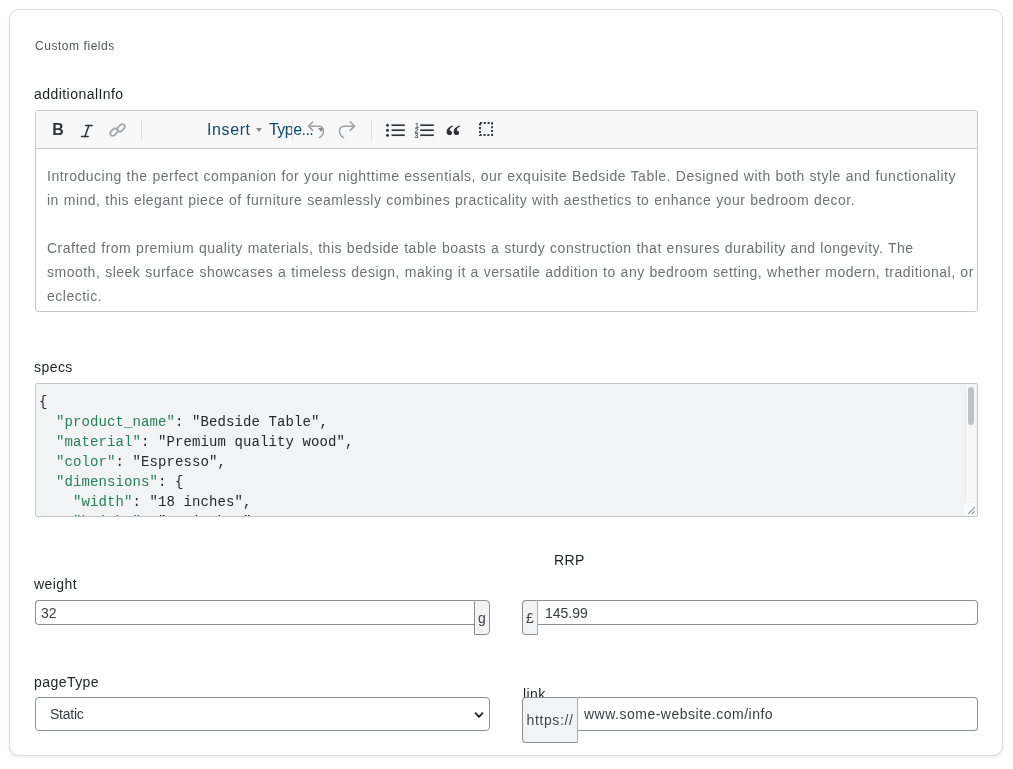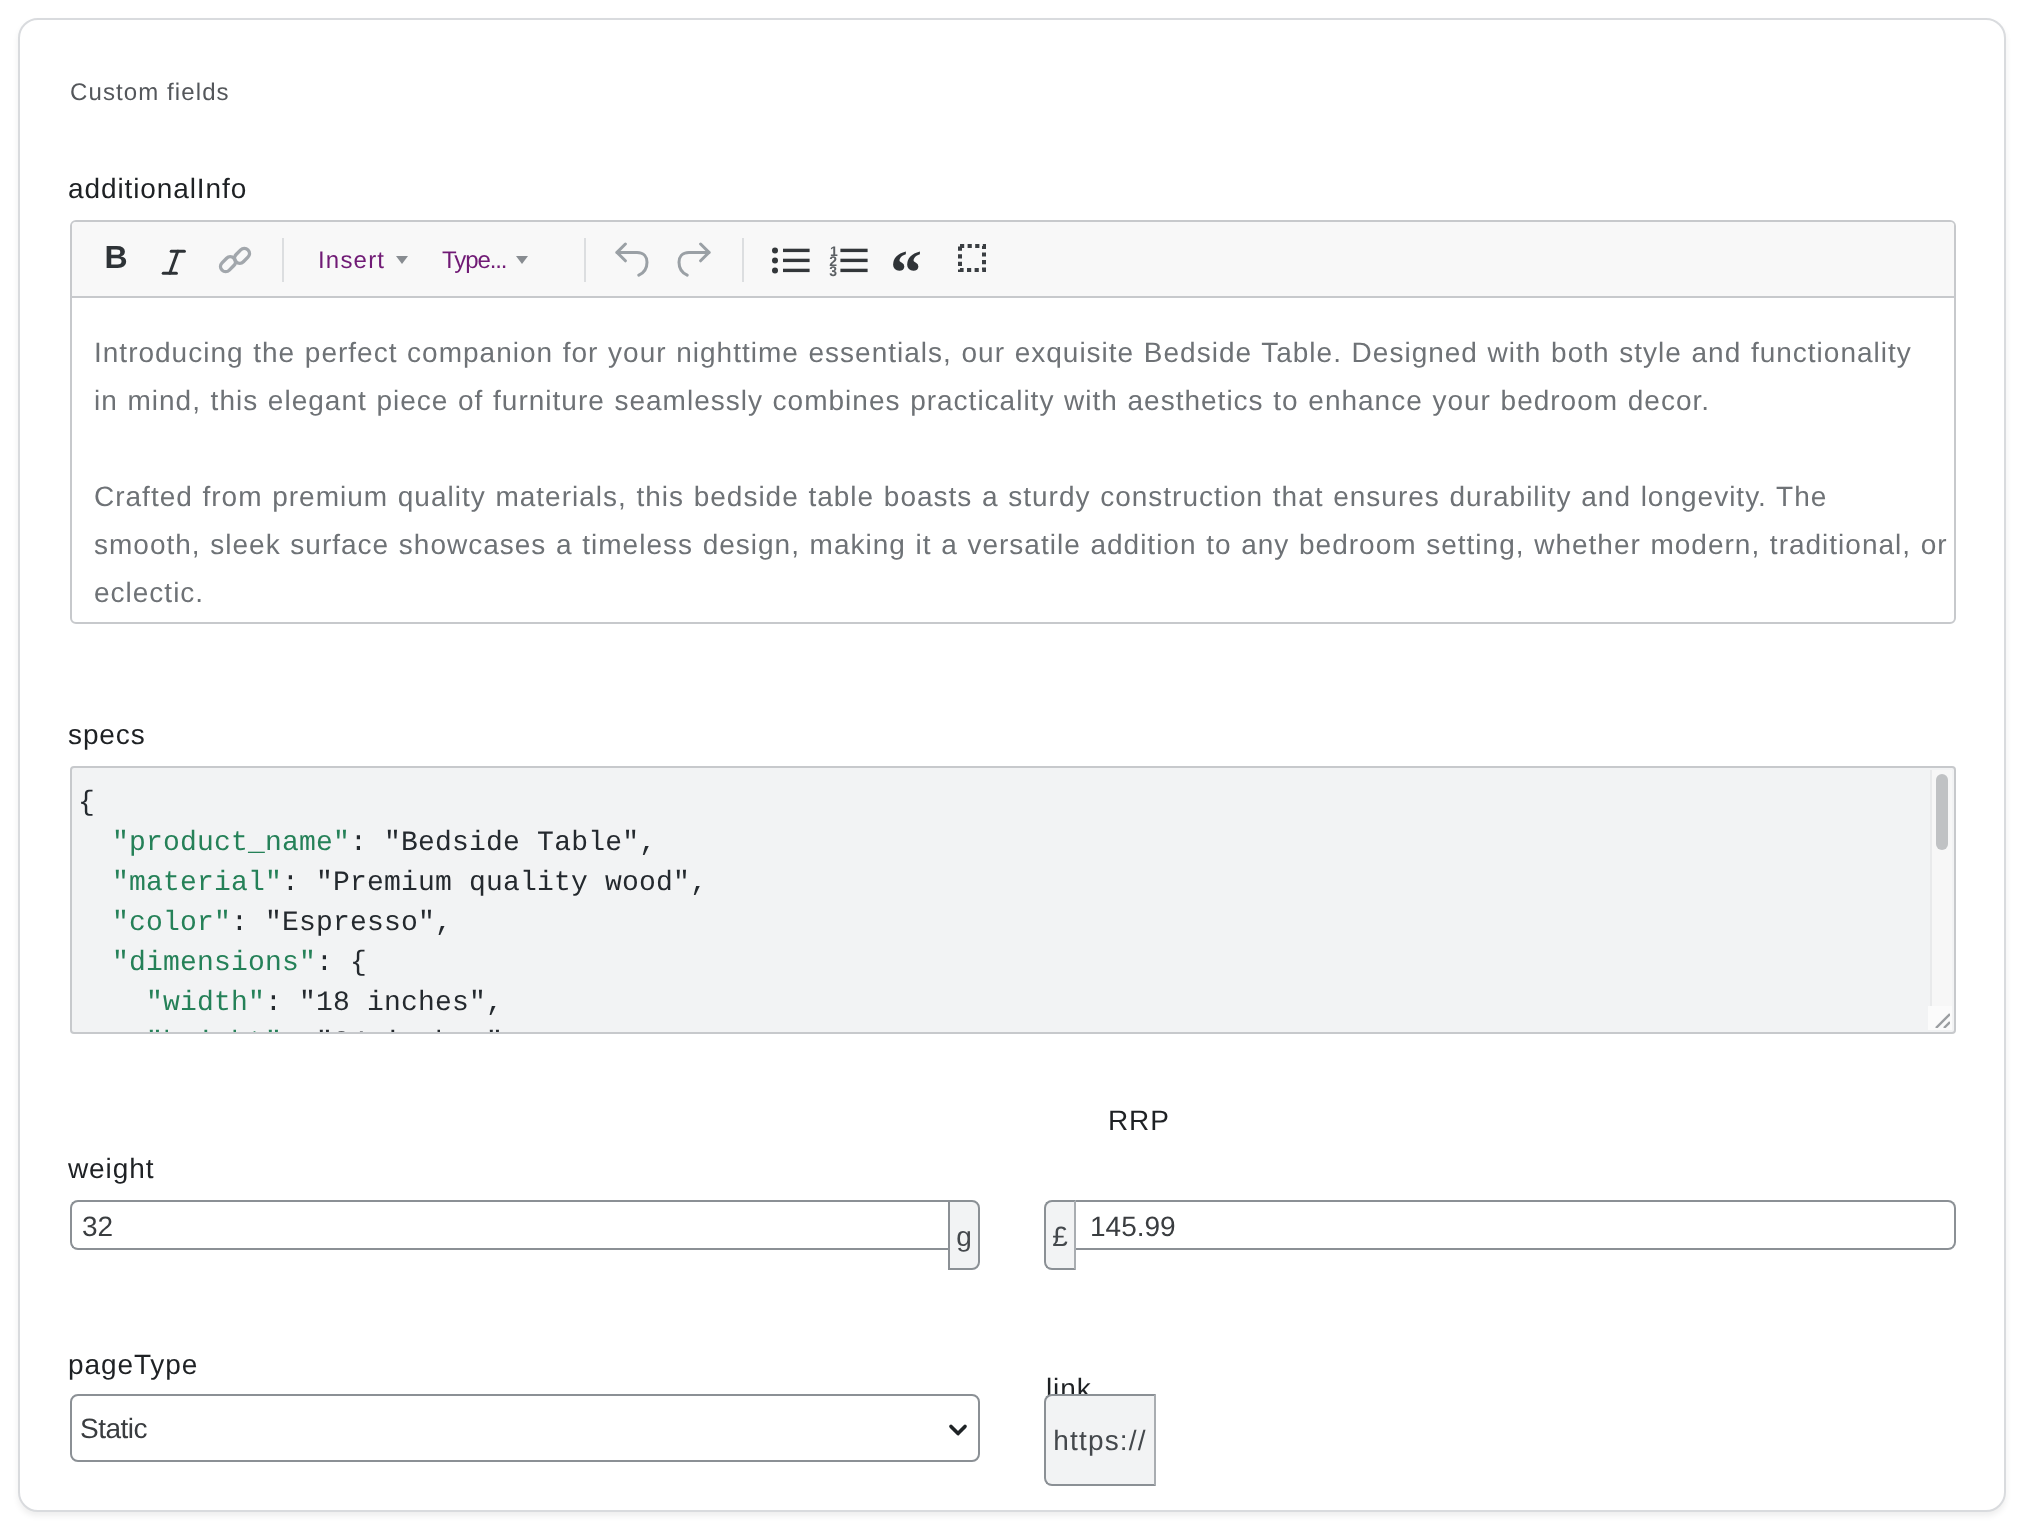--- a/index.html
+++ b/index.html
@@ -10,21 +10,21 @@
   .lbl { position:absolute; font-size:14px; line-height:16px; color:#1e2124; letter-spacing:0.45px; }
 
   
   .editor { position:absolute; left:25px; top:100px; width:943px; height:202px;
             border:1px solid #c7c9cc; border-radius:3px; background:#fff; }
   .toolbar { position:relative; height:38px; background:#f8f8f8; border-bottom:1px solid #c7c9cc;
              border-radius:2px 2px 0 0; }
   .ti { position:absolute; top:0; height:38px; display:flex; align-items:center; justify-content:center; }
   .sep { position:absolute; top:8px; width:1px; height:22px; background:#dcdee0; }
   .tb-b { font-weight:bold; font-size:16px; color:#2e3337; position:relative; }
-  .dd { font-size:12px; color:#701a75; }
+  .dd { font-size:16px; color:#0c4a6e;margin-left:48px; }
   .caret { display:inline-block; width:0; height:0; border-left:3.5px solid transparent; border-right:3.5px solid transparent;
            border-top:4.5px solid #888c91; margin-left:5px; position:relative; top:0; }
   .content { padding:15px 14px 0 11px; font-size:14px; line-height:24px; color:#6e7276;
              letter-spacing:0.5px; word-spacing:0.45px; white-space:nowrap; overflow:hidden; height:162px; }
   .content p + p { margin-top:24px; }
 
   
   .codebox { position:absolute; left:25px; top:373px; width:943px; height:134px; background:#f2f3f4;
              border:1px solid #c7c9cc; border-radius:2px; overflow:hidden;
              font-family:"Liberation Mono",monospace; font-size:14px; line-height:20px; letter-spacing:0.1px; }
@@ -39,21 +39,21 @@
   .group { position:absolute; display:flex; height:35px; }
   .group input { font-family:"Liberation Sans",sans-serif; font-size:14px; color:#3a3d40; outline:none; }
   .tin { border:1px solid #8b9095; border-radius:4px; background:#fff; padding:0 8px 0 5px; height:25px; }
   .addon { display:flex; align-items:center; justify-content:center; background:#f2f3f4; border:1px solid #8b9095;
            font-size:14px; color:#44484c; height:35px; }
   .suffix { border-left:none; border-radius:0 4px 4px 0; width:16px; }
   .prefix { border-right:none; border-radius:4px 0 0 4px; }
   .in-right { border-radius:0 4px 4px 0; border-left:1px solid #8b9095; }
   .in-left  { border-radius:4px 0 0 4px; border-right:1px solid #a9adb1; }
   .selbox { position:absolute; height:34px; border:1px solid #8b9095; border-radius:4px; background:#fff;
-            font-size:14px; color:#3a3d40; line-height:32px; padding-left:4px; }
+            font-size:14px; color:#3a3d40; line-height:32px; padding-left:14px; }
   .chev { position:absolute; width:12px; height:12px; }
 </style>
 </head>
 <body>
 <div class="card">
   <div class="h1">Custom fields</div>
   <div class="lbl" style="left:24px; top:76px;">additionalInfo</div>
 
   <div class="editor">
     <div class="toolbar">
@@ -170,14 +170,15 @@
   <div class="lbl" style="left:24px; top:664px;">pageType</div>
   <div class="selbox" style="left:25px; top:687px; width:455px; letter-spacing:-0.25px;">Static
     <svg class="chev" style="right:4px; top:11px;" width="12" height="12" viewBox="0 0 12 12" fill="none" stroke="#1f2326" stroke-width="1.8" stroke-linecap="round" stroke-linejoin="round">
         <path d="M2.5 4.2 L6 7.8 L9.5 4.2"></path>
       </svg>
   </div>
 
   <div class="lbl" style="left:513px; top:676px;">link</div>
   <div class="group" style="left:512px; top:687px; height:34px;">
     <div class="addon prefix" style="width:56px; height:46px; border-right:1px solid #a9adb1; letter-spacing:0.6px;">https://</div>
+    <input class="tin in-right" style="width: 400px; height: 34px; border-left: none; letter-spacing: 0.5px; padding-left: 6px;" value="www.some-website.com/info">
   </div>
 </div>
 
 </body></html>

